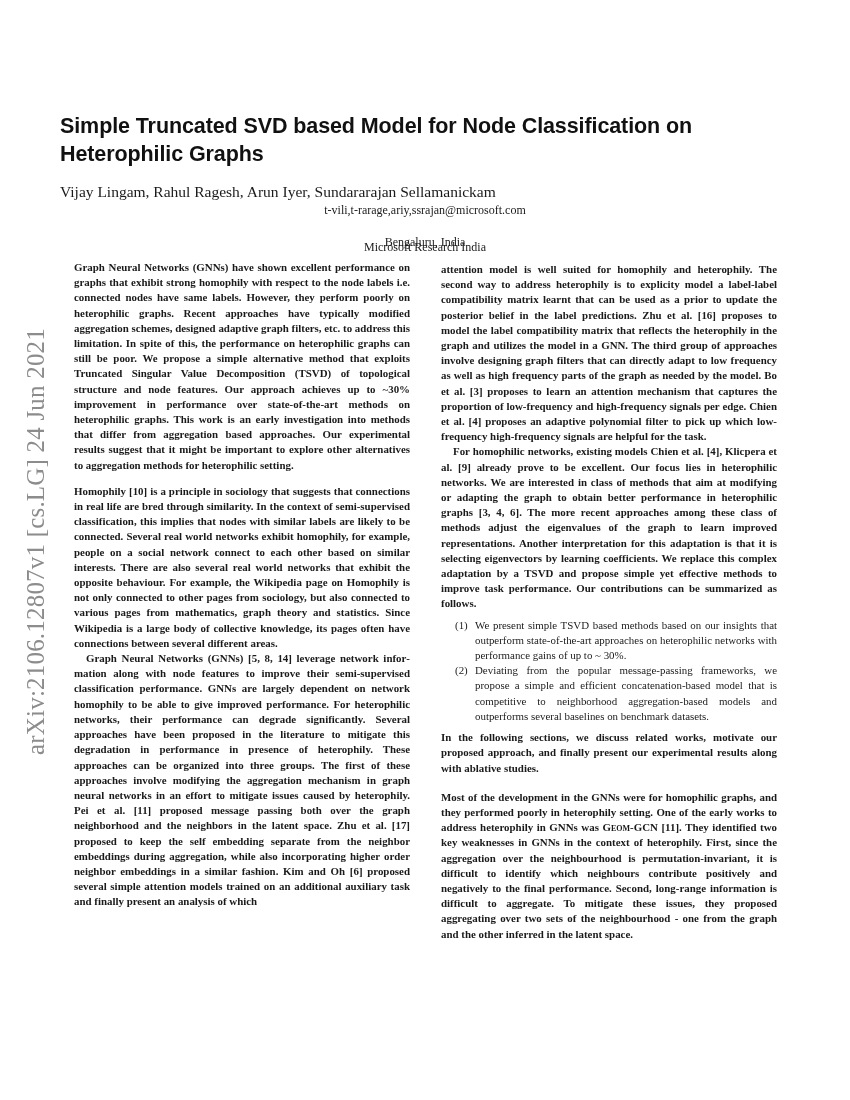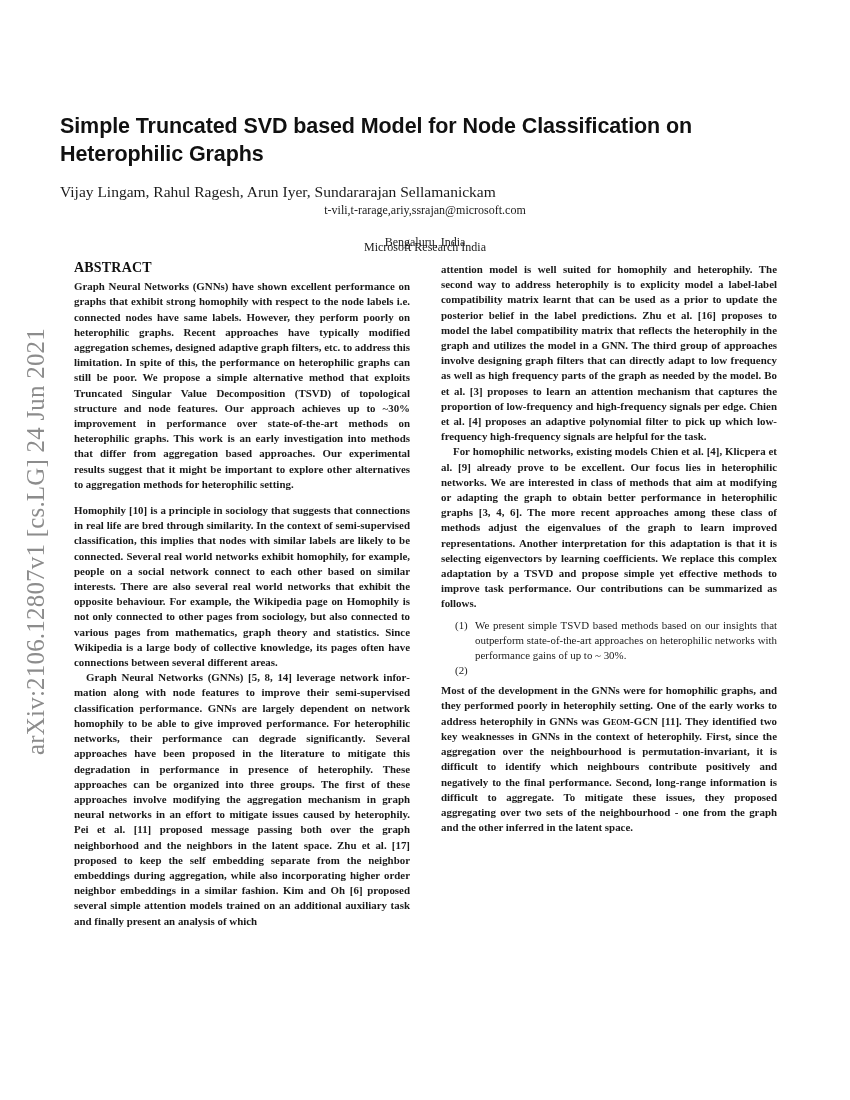--- a/index.html
+++ b/index.html
@@ -35,34 +35,35 @@
 
 <div class="arxiv">arXiv:2106.12807v1  [cs.LG]  24 Jun 2021</div>
 
 <h1 class="title" style="margin:0;">Simple Truncated SVD based Model for Node Classification on Heterophilic Graphs</h1>
 <div class="authors">Vijay Lingam, Rahul Ragesh, Arun Iyer, Sundararajan Sellamanickam</div>
 <div class="affil" style="top:202px;">t-vili,t-rarage,ariy,ssrajan@microsoft.com</div>
 <div class="affil" style="top:218px;margin-top:21px;">Microsoft Research India</div>
 <div class="affil" style="top:234px;">Bengaluru, India</div>
 
 <div class="col col-left">
-  <div class="h">ABSTRACT</div>
   <p>Graph Neural Networks (GNNs) have shown excellent performance on graphs that exhibit strong homophily with respect to the node labels i.e. connected nodes have same labels. However, they perform poorly on heterophilic graphs. Recent approaches have typically modified aggregation schemes, designed adaptive graph filters, etc. to address this limitation. In spite of this, the performance on het­erophilic graphs can still be poor. We propose a simple alterna­tive method that exploits Truncated Singular Value Decomposition (TSVD) of topological structure and node features. Our approach achieves up to ~30% improvement in performance over state-of-the-art methods on heterophilic graphs. This work is an early investi­gation into methods that differ from aggregation based approaches. Our experimental results suggest that it might be important to ex­plore other alternatives to aggregation methods for heterophilic setting.</p>
   <div class="sec-gap"></div>
   <p>Homophily [10] is a principle in sociology that suggests that con­nections in real life are bred through similarity. In the context of semi-supervised classification, this implies that nodes with similar labels are likely to be connected. Several real world networks ex­hibit homophily, for example, people on a social network connect to each other based on similar interests. There are also several real world networks that exhibit the opposite behaviour. For example, the Wikipedia page on Homophily is not only connected to other pages from sociology, but also connected to various pages from mathematics, graph theory and statistics. Since Wikipedia is a large body of collective knowledge, its pages often have connections between several different areas.</p>
   <p class="indent" id="intro-p2">Graph Neural Networks (GNNs) [5, 8, 14] leverage network infor­mation along with node features to improve their semi-supervised classification performance. GNNs are largely dependent on net­work homophily to be able to give improved performance. For heterophilic networks, their performance can degrade significantly. Several approaches have been proposed in the literature to miti­gate this degradation in performance in presence of heterophily. These approaches can be organized into three groups. The first of these approaches involve modifying the aggregation mechanism in graph neural networks in an effort to mitigate issues caused by heterophily. Pei et al. [11] proposed message passing both over the graph neighborhood and the neighbors in the latent space. Zhu et al. [17] proposed to keep the self embedding separate from the neighbor embeddings during aggregation, while also incorporating higher order neighbor embeddings in a similar fashion. Kim and Oh [6] proposed several simple attention models trained on an additional auxiliary task and finally present an analysis of which</p>
 </div>
 
 <div class="col col-right">
   <p id="intro-p2-cont">attention model is well suited for homophily and heterophily. The second way to address heterophily is to explicity model a label-label compatibility matrix learnt that can be used as a prior to update the posterior belief in the label predictions. Zhu et al. [16] proposes to model the label compatibility matrix that reflects the heterophily in the graph and utilizes the model in a GNN. The third group of approaches involve designing graph filters that can directly adapt to low frequency as well as high frequency parts of the graph as needed by the model. Bo et al. [3] proposes to learn an attention mechanism that captures the proportion of low-frequency and high-frequency signals per edge. Chien et al. [4] proposes an adaptive polynomial filter to pick up which low-frequency high-frequency signals are helpful for the task.</p>
   <p class="indent">For homophilic networks, existing models Chien et al. [4], Klicpera et al. [9] already prove to be excellent. Our focus lies in heterophilic networks. We are interested in class of methods that aim at mod­ifying or adapting the graph to obtain better performance in het­erophilic graphs [3, 4, 6]. The more recent approaches among these class of methods adjust the eigenvalues of the graph to learn im­proved representations. Another interpretation for this adaptation is that it is selecting eigenvectors by learning coefficients. We re­place this complex adaptation by a TSVD and propose simple yet effective methods to improve task performance. Our contributions can be summarized as follows.</p>
   <ol class="contrib">
     <li>
       <span class="marker">(1)</span>
       <span>We present simple TSVD based methods based on our in­sights that outperform state-of-the-art approaches on het­erophilic networks with performance gains of up to ~ 30%.</span>
     </li>
     <li>
       <span class="marker">(2)</span>
+      <span>Deviating from the popular message-passing frameworks, we propose a simple and efficient concatenation-based model that is competitive to neighborhood aggregation-based mod­els and outperforms several baselines on benchmark datasets.</span>
     </li>
   </ol>
+  <p>In the following sections, we discuss related works, motivate our proposed approach, and finally present our experimental results along with ablative studies.</p>
   <div class="sec-gap" style="height:14px;"></div>
   <p><span>Most of the development in the GNNs were for homophilic graphs, and they performed poorly in heterophily setting. One of the early works to address heterophily in GNNs was </span><span class="sc">Geom</span><span>-GCN [11]. They identified two key weaknesses in GNNs in the context of heterophily. First, since the aggregation over the neighbourhood is permutation-invariant, it is difficult to identify which neighbours contribute positively and negatively to the final performance. Second, long-range information is difficult to aggregate. To mitigate these issues, they proposed aggregating over two sets of the neighbourhood - one from the graph and the other inferred in the latent space.</span></p>
 </div>
 
 </body></html>

